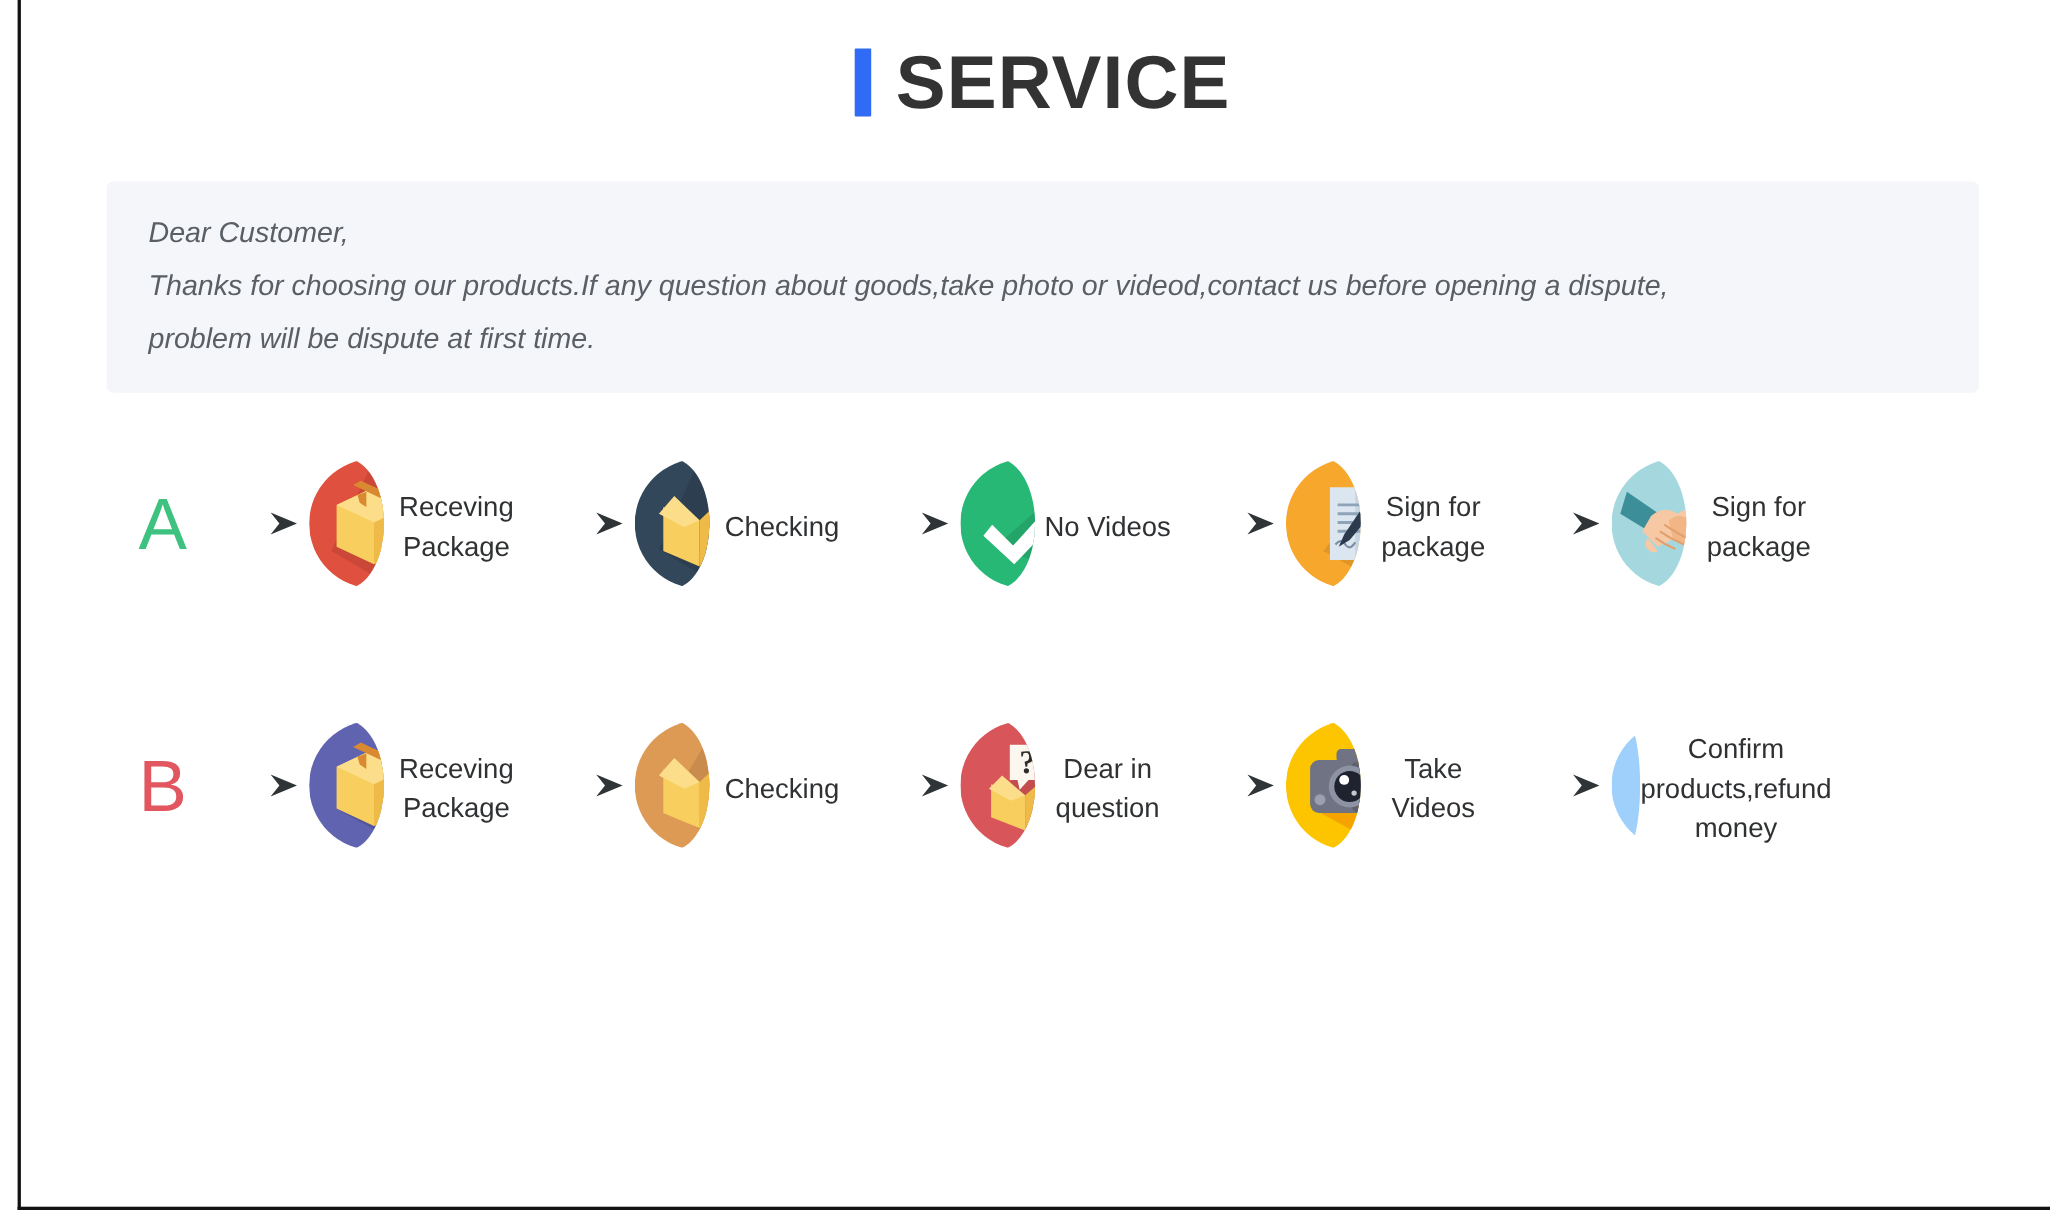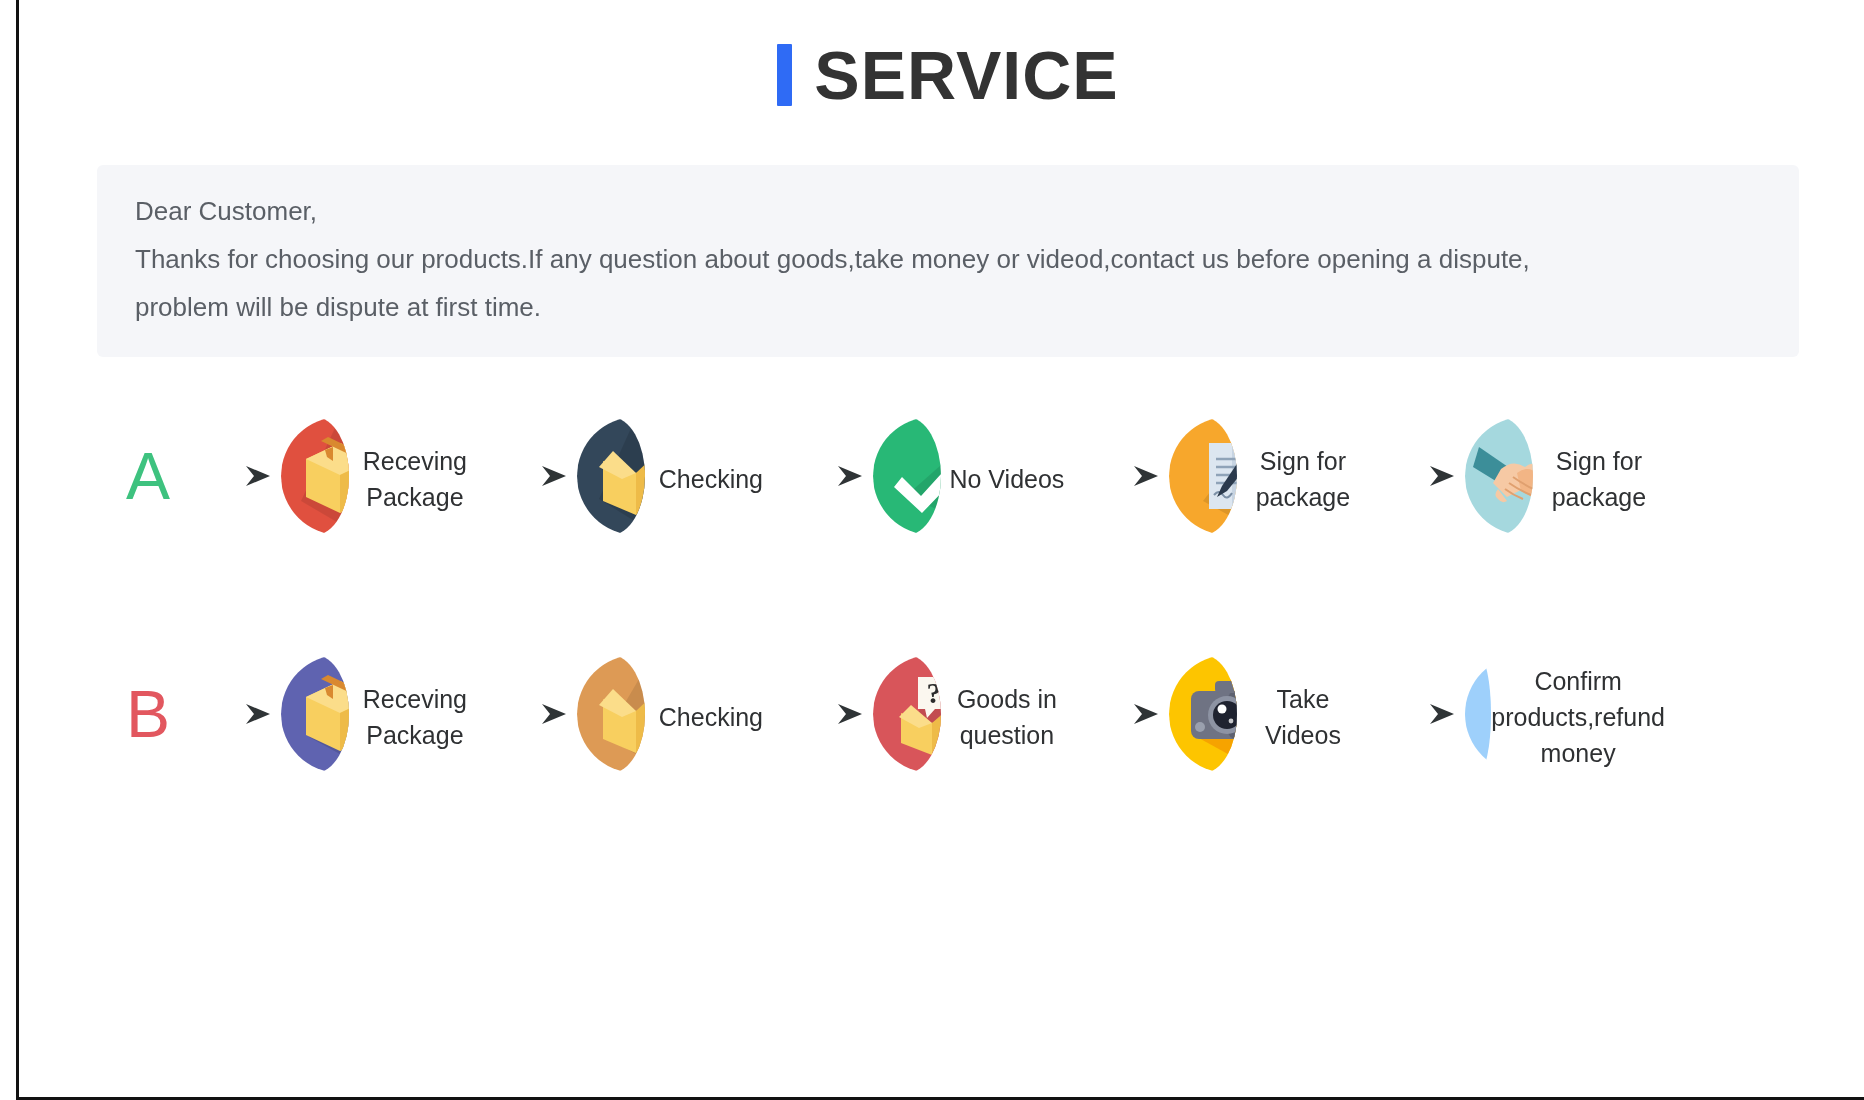--- a/index.html
+++ b/index.html
@@ -48,20 +48,21 @@
     line-height: 1;
   }
 
   
   .notice {
     margin: 15px 78px 0 78px;
     background: #f5f6f9;
     border-radius: 6px;
     padding: 22px 38px 26px 38px;
     box-sizing: border-box;
+    font-style: italic;
   }
   .notice p {
     margin: 0;
     color: #5a5f66;
     font-size: 26px;
     line-height: 48px;
     font-weight: 400;
   }
 
   
@@ -128,21 +129,21 @@
 
 <div class="page">
 
   <div class="title-wrap">
     <div class="title-bar"></div>
     <div class="title-text">SERVICE</div>
   </div>
 
   <div class="notice">
     <p>Dear Customer,</p>
-    <p>Thanks for choosing our products.If any question about goods,take money or videod,contact us before opening a dispute,</p>
+    <p>Thanks for choosing our products.If any question about goods,take photo or videod,contact us before opening a dispute,</p>
     <p>problem will be dispute at first time.</p>
   </div>
 
   <div class="flow">
 
     <div class="flow-row">
       <div class="letter a">A</div>
 
       <div class="arrow">
         <svg width="78" height="26" viewBox="0 0 78 26">
@@ -317,21 +318,21 @@
               <circle cx="59" cy="59" r="59" fill="#d8555a"></circle>
               <path d="M64 26 L118 62 L86 114 L30 82 Z" fill="#000" opacity="0.10"></path>
               <path d="M45 22 L77 22 L77 54 L62 54 L54 63 L52 54 L45 54 Z" fill="#fbf7ef"></path>
               <text x="61" y="48" font-family="Liberation Serif, serif" font-size="30" font-weight="700" fill="#2c2c2c" text-anchor="middle">?</text>
               <path d="M59 68 L90 58 L90 88 L59 100 Z" fill="#eebb48"></path>
               <path d="M59 68 L28 58 L28 88 L59 100 Z" fill="#f8cf5f"></path>
               <path d="M59 68 L38 50 L26 62 L46 73 Z" fill="#fbdd8a"></path>
               <path d="M59 68 L80 50 L92 62 L72 73 Z" fill="#eebb48"></path>
             </svg>
         </div>
-        <div class="step-label">Goods in question</div>
+        <div class="step-label">Dear in question</div>
       </div>
 
       <div class="arrow">
         <svg width="78" height="26" viewBox="0 0 78 26">
             <path d="M2 13 L56 13" stroke="url(#ag1)" stroke-width="6" fill="none" stroke-linecap="round"></path>
             <path d="M52 3 L76 13 L52 23 L60 13 Z" fill="#2f3436"></path>
           </svg>
       </div>
 
       <div class="step">

